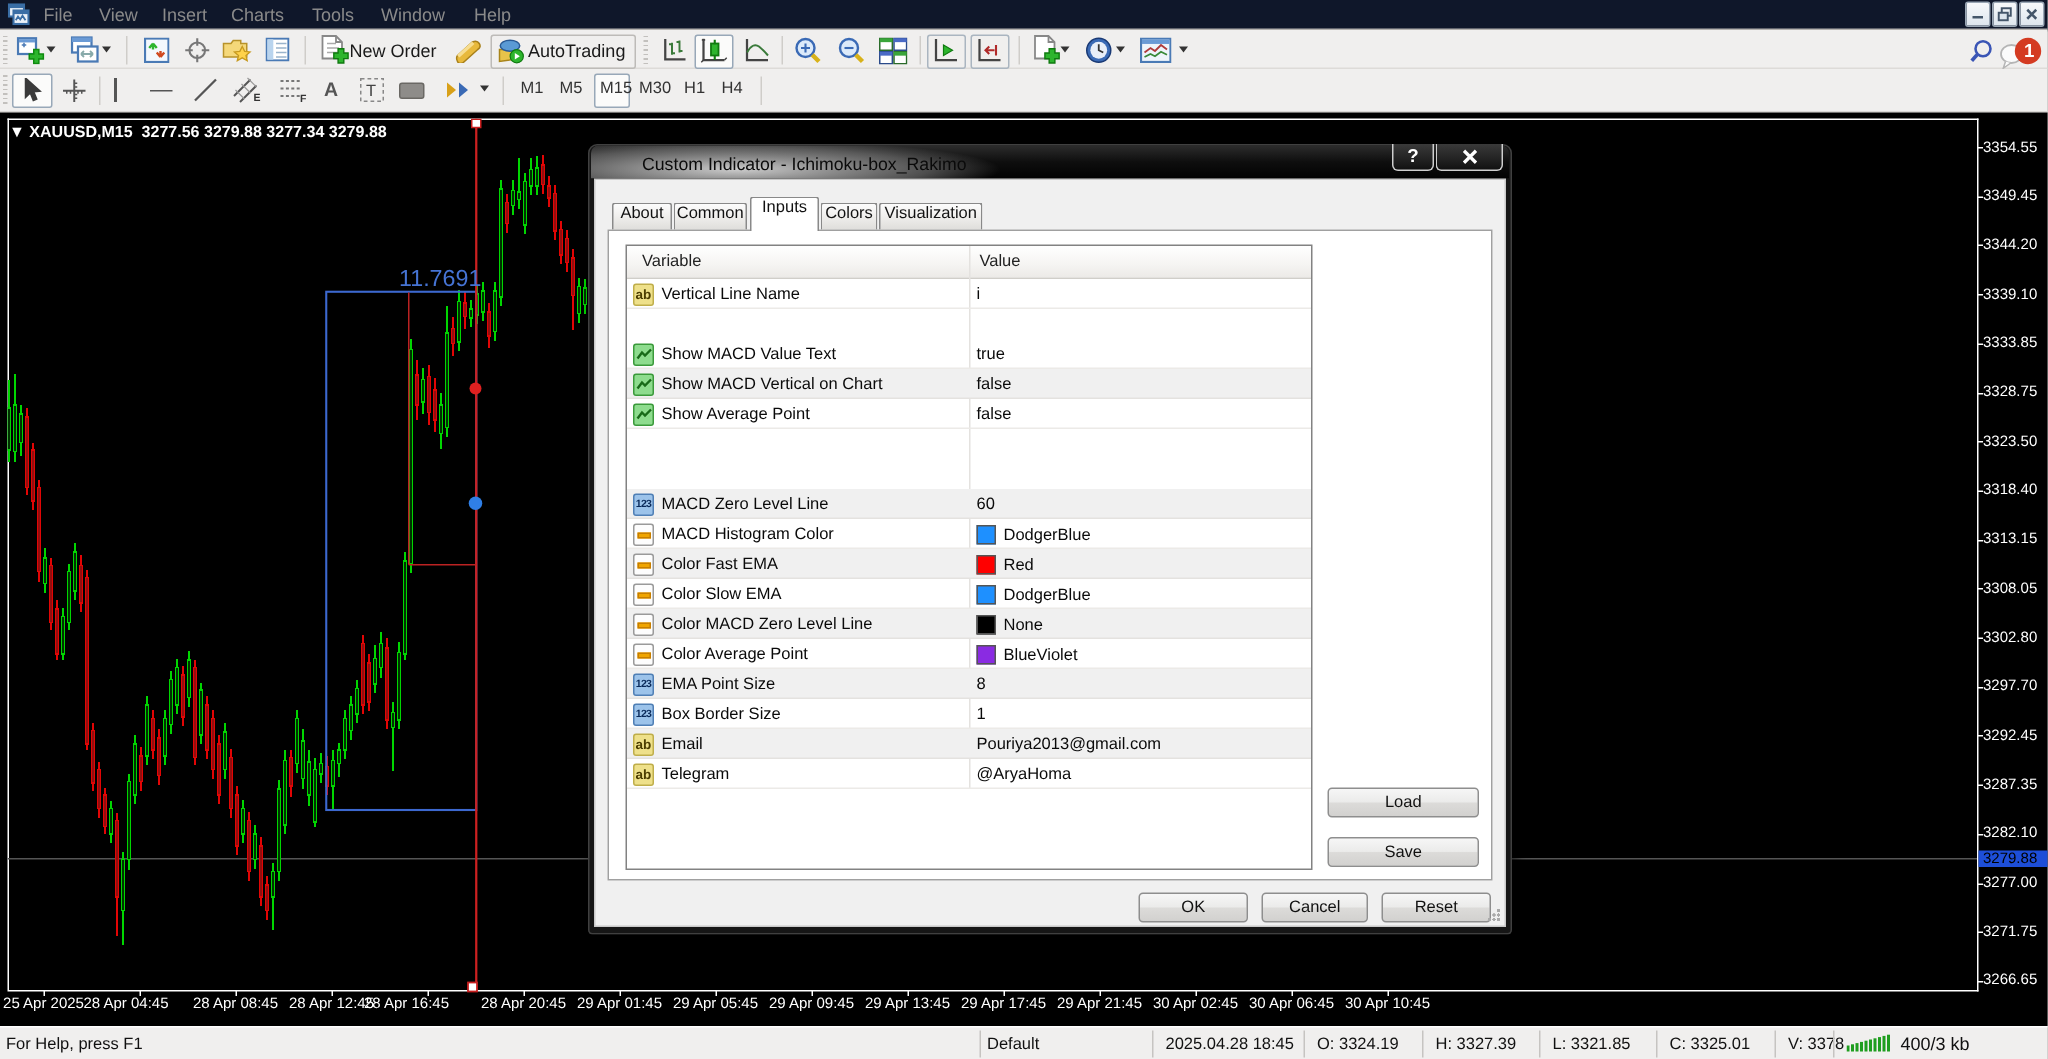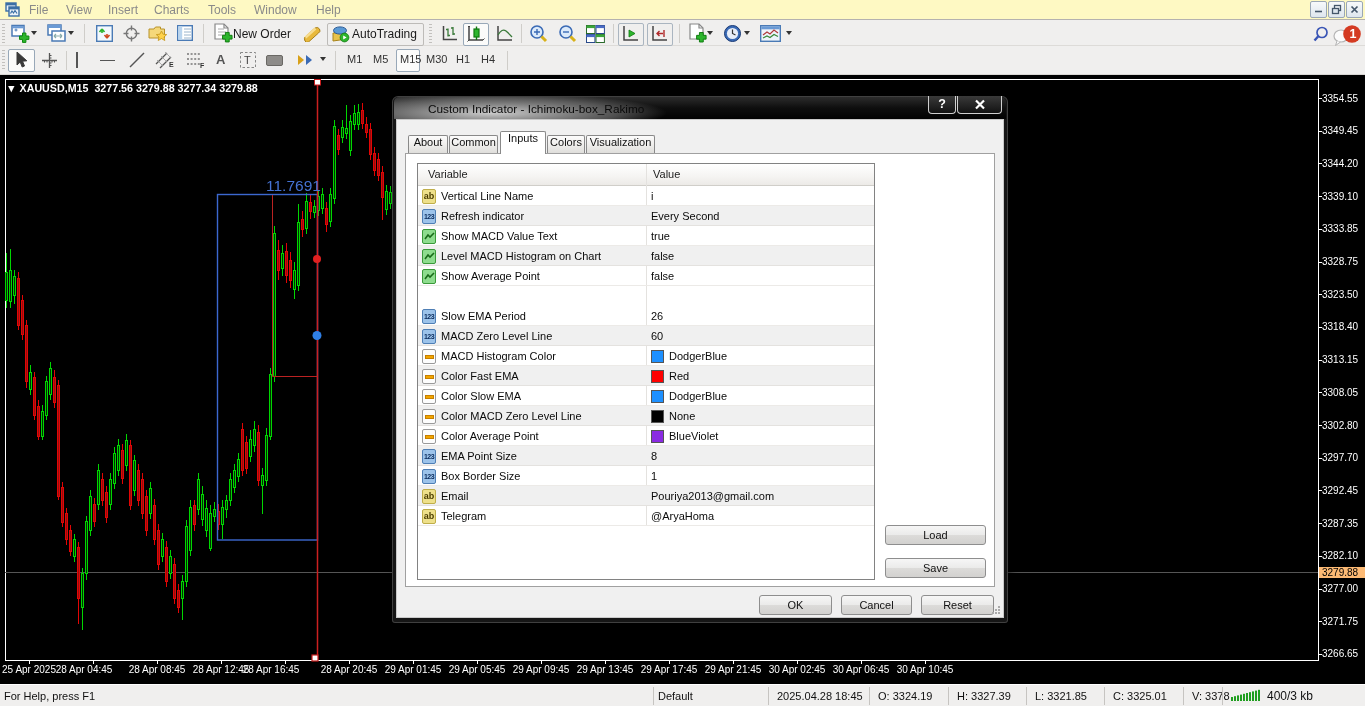--- a/index.html
+++ b/index.html
@@ -1,19 +1,19 @@
 <!DOCTYPE html>
 <html><head><meta charset="utf-8">
 <style>
 * { margin:0; padding:0; box-sizing:border-box; }
 html,body { width:1365px; height:706px; overflow:hidden; background:#f0efee;
   font-family:"Liberation Sans", sans-serif; }
 
 #menubar { position:absolute; left:0; top:0; width:1365px; height:20px;
-  background:#fef9c3; border-bottom:1px solid #b4b2af; }
+  background:#0f172a; border-bottom:1px solid #b4b2af; }
 #menubar .mi { position:absolute; top:3px; font-size:12px; color:#8a8a8a; }
 
 #tb1 { position:absolute; left:0; top:21px; width:1365px; height:25px; background:#f0efee; border-bottom:1px solid #dddbd8; }
 #tb2 { position:absolute; left:0; top:46px; width:1365px; height:29px; background:#f0efee;
   border-bottom:1px solid #d8d6d3; }
 .grip { position:absolute; width:3px; background:repeating-linear-gradient(to bottom,#c2c0bd 0,#c2c0bd 1px,#f0efee 1px,#f0efee 3px); }
 .tsep { position:absolute; width:1px; background:#cfcdc9; }
 .tbtn { position:absolute; border:1px solid #98a8b8; background:#fbfbfa; border-radius:2px; }
 .ddarr { position:absolute; width:0; height:0; border-left:3.5px solid transparent;
   border-right:3.5px solid transparent; border-top:4px solid #333; }
@@ -26,21 +26,21 @@
 
 .tf { position:absolute; top:7px; font-size:11px; color:#333; }
 
 #mdi { position:absolute; left:0; top:75px; width:1365px; height:609px; background:#000; }
 #chartline-top { position:absolute; left:5px; top:4px; width:1314px; height:1px; background:#fff; }
 #chartline-left { position:absolute; left:5px; top:4px; width:1px; height:581px; background:#fff; }
 #chartline-right { position:absolute; left:1318px; top:4px; width:1px; height:582px; background:#fff; }
 #chartline-bottom { position:absolute; left:5px; top:585px; width:1314px; height:1px; background:#fff; }
 .pl { position:absolute; left:1322px; font-size:10px; color:#fff; }
 .ptick { position:absolute; left:1318px; width:4px; height:1px; background:#fff; }
-#cpbox { position:absolute; left:1319px; top:492px; width:46px; height:11px; background:#fdba74; }
+#cpbox { position:absolute; left:1319px; top:492px; width:46px; height:11px; background:#1d4ed8; }
 #cpbox span { position:absolute; left:3px; top:-0.5px; font-size:10px; color:#000; }
 .tl { position:absolute; top:588.5px; width:120px; text-align:center; font-size:10px; color:#fff; }
 .ttick { position:absolute; top:585px; width:1px; height:4px; background:#fff; }
 #symline { position:absolute; left:6px; top:7px; color:#fff; font-size:10.7px; font-weight:bold; }
 
 #status { position:absolute; left:0; top:684px; width:1365px; height:22px;
   background:#f0efee; border-top:1px solid #fff; }
 #status .stxt { position:absolute; top:4.5px; font-size:11px; color:#111; }
 .ssep { position:absolute; top:2px; width:1px; height:18px; background:#c6c4c1; }
 .sbars { position:absolute; left:1231px; top:4px; }
@@ -667,60 +667,46 @@
             <span class="h2">Value</span>
           </div>
         <div id="dtvline"></div>
         <div class="row odd" style="top:22px">
             <span class="rlab">
               <span class="ric ric-ab">ab</span>
               <span class="rtext">Vertical Line Name</span>
             </span>
             <span class="rval">i</span>
           </div>
-<div class="row even" style="top:42px">
-            <span class="rlab">
-              <span class="ric ric-123">123</span>
-              <span class="rtext">Refresh indicator</span>
-            </span>
-            <span class="rval">Every Second</span>
-          </div>
 <div class="row odd" style="top:62px">
             <span class="rlab">
               <span class="ric ric-ch"><svg width="13" height="14" viewBox="0 0 13 14">
                   <polyline points="2,9 5,5 7,7 11,3" fill="none" stroke="#1a6b1a" stroke-width="1.6"></polyline>
                 </svg></span>
               <span class="rtext">Show MACD Value Text</span>
             </span>
             <span class="rval">true</span>
           </div>
 <div class="row even" style="top:82px">
             <span class="rlab">
               <span class="ric ric-ch"><svg width="13" height="14" viewBox="0 0 13 14">
                   <polyline points="2,9 5,5 7,7 11,3" fill="none" stroke="#1a6b1a" stroke-width="1.6"></polyline>
                 </svg></span>
-              <span class="rtext">Level MACD Histogram on Chart</span>
+              <span class="rtext">Show MACD Vertical on Chart</span>
             </span>
             <span class="rval">false</span>
           </div>
 <div class="row odd" style="top:102px">
             <span class="rlab">
               <span class="ric ric-ch"><svg width="13" height="14" viewBox="0 0 13 14">
                   <polyline points="2,9 5,5 7,7 11,3" fill="none" stroke="#1a6b1a" stroke-width="1.6"></polyline>
                 </svg></span>
               <span class="rtext">Show Average Point</span>
             </span>
             <span class="rval">false</span>
-          </div>
-<div class="row odd" style="top:142px">
-            <span class="rlab">
-              <span class="ric ric-123">123</span>
-              <span class="rtext">Slow EMA Period</span>
-            </span>
-            <span class="rval">26</span>
           </div>
 <div class="row even" style="top:162px">
             <span class="rlab">
               <span class="ric ric-123">123</span>
               <span class="rtext">MACD Zero Level Line</span>
             </span>
             <span class="rval">60</span>
           </div>
 <div class="row odd" style="top:182px">
             <span class="rlab">

